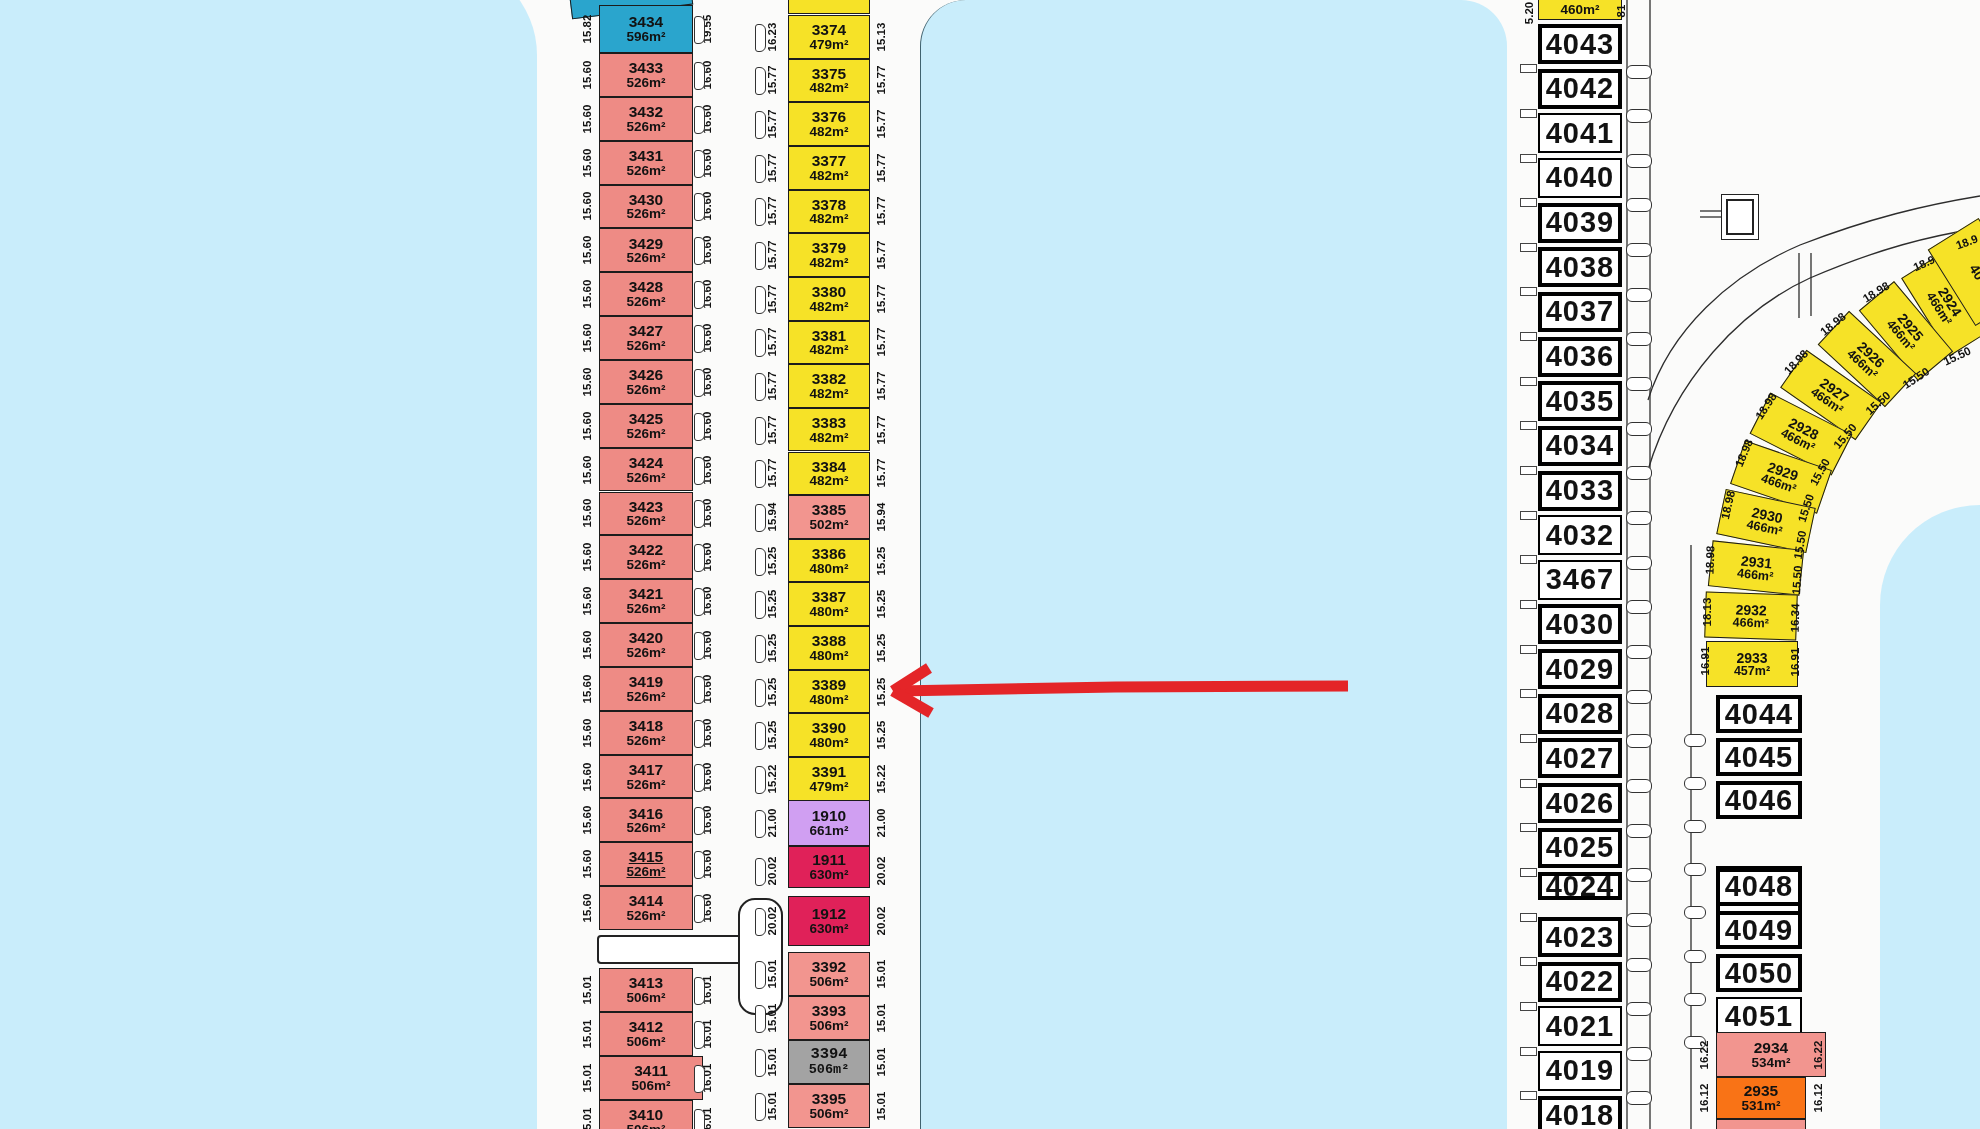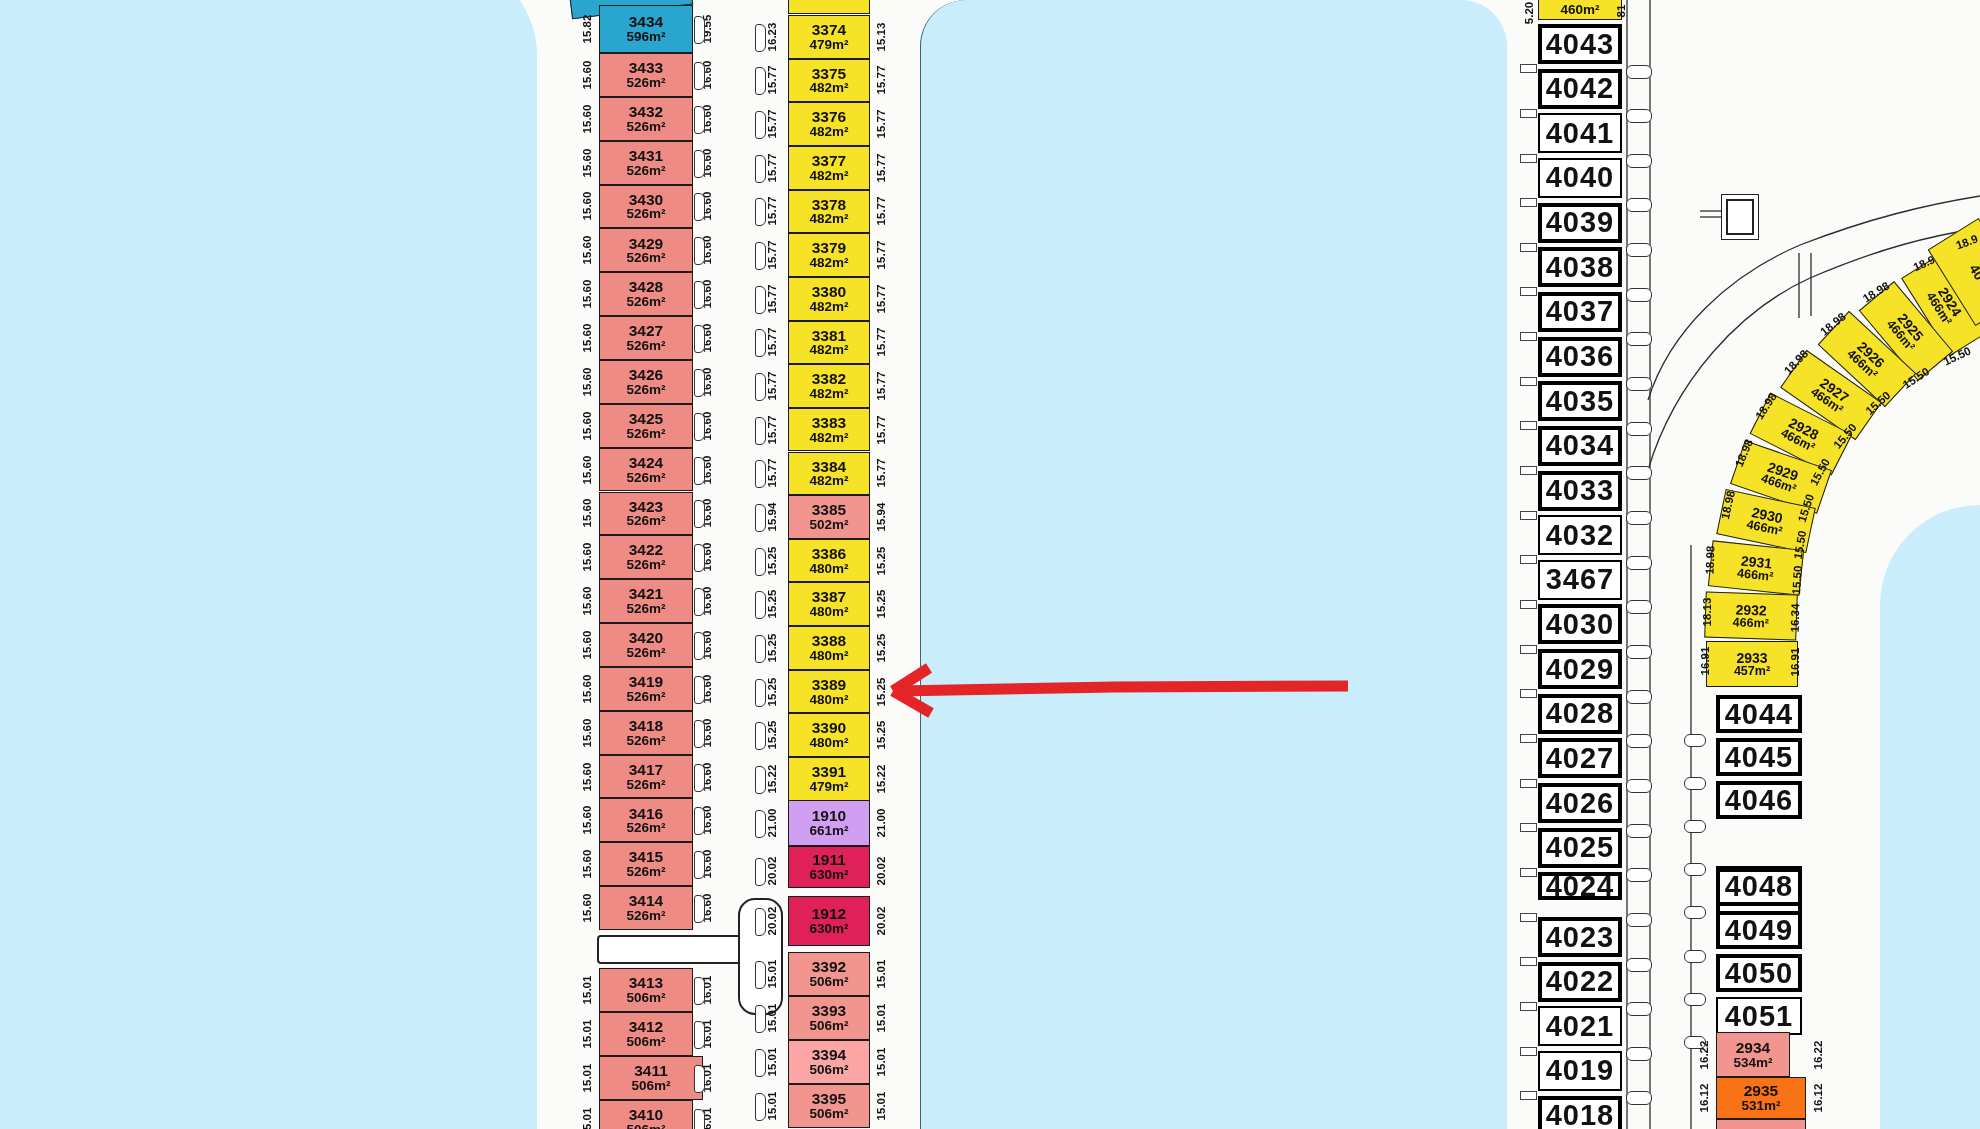--- a/index.html
+++ b/index.html
@@ -195,21 +195,21 @@
     <div class="dim" style="left: 587px; top: 776.525px;">15.60</div>
     <div class="dim" style="left: 707px; top: 776.525px;">16.60</div>
     <div class="brk" style="left: 694px; top: 763.525px;"></div>
     <div class="lot" style="left: 599px; top: 798.45px; width: 94px; height: 43.85px; background: rgb(238, 139, 133);">
       <div class="lid">3416</div>
       <div class="larea">526m²</div>
     </div>
     <div class="dim" style="left: 587px; top: 820.375px;">15.60</div>
     <div class="dim" style="left: 707px; top: 820.375px;">16.60</div>
     <div class="brk" style="left: 694px; top: 807.375px;"></div>
-    <div class="lot" style="left: 599px; top: 842.3px; width: 94px; height: 43.85px; background: rgb(238, 139, 133);">
+    <div class="lot" style="left: 599px; top: 842.3px; width: 94px; height: 43.85px; background: rgb(238, 139, 133); text-decoration: underline;">
       <div class="lid">3415</div>
       <div class="larea">526m²</div>
     </div>
     <div class="dim" style="left: 587px; top: 864.225px;">15.60</div>
     <div class="dim" style="left: 707px; top: 864.225px;">16.60</div>
     <div class="brk" style="left: 694px; top: 851.225px;"></div>
     <div class="lot" style="left: 599px; top: 886.15px; width: 94px; height: 43.85px; background: rgb(238, 139, 133);">
       <div class="lid">3414</div>
       <div class="larea">526m²</div>
     </div>
@@ -399,21 +399,21 @@
     <div class="dim" style="left: 772px; top: 974px;">15.01</div>
     <div class="dim" style="left: 881px; top: 974px;">15.01</div>
     <div class="brk" style="left: 755px; top: 961px;"></div>
     <div class="lot" style="left: 788px; top: 996px; width: 82px; height: 44px; background: rgb(242, 149, 143);">
       <div class="lid">3393</div>
       <div class="larea">506m²</div>
     </div>
     <div class="dim" style="left: 772px; top: 1018px;">15.01</div>
     <div class="dim" style="left: 881px; top: 1018px;">15.01</div>
     <div class="brk" style="left: 755px; top: 1005px;"></div>
-    <div class="lot" style="left: 788px; top: 1040px; width: 82px; height: 44px; background: #fca5a5;">
+    <div class="lot" style="left: 788px; top: 1040px; width: 82px; height: 44px; background: #a3a3a3; font-family: Liberation Mono, monospace;">
       <div class="lid">3394</div>
       <div class="larea">506m²</div>
     </div>
     <div class="dim" style="left: 772px; top: 1062px;">15.01</div>
     <div class="dim" style="left: 881px; top: 1062px;">15.01</div>
     <div class="brk" style="left: 755px; top: 1049px;"></div>
     <div class="lot" style="left: 788px; top: 1084px; width: 82px; height: 44px; background: rgb(242, 149, 143);">
       <div class="lid">3395</div>
       <div class="larea">506m²</div>
     </div>
@@ -571,21 +571,21 @@
     <div class="biglot bthick" style="left: 1716px; top: 824.6px; width: 86px; height: 50px; margin-top: 41px;">4047</div>
     <div class="bump" style="left: 1684px; top: 863.1px; width: 20px; height: 11px;"></div>
     <div class="biglot bthick" style="left: 1716px; top: 867.8px; width: 86px; height: 38px;">4048</div>
     <div class="bump" style="left: 1684px; top: 906.3px; width: 20px; height: 11px;"></div>
     <div class="biglot bthick" style="left: 1716px; top: 911px; width: 86px; height: 38px;">4049</div>
     <div class="bump" style="left: 1684px; top: 949.5px; width: 20px; height: 11px;"></div>
     <div class="biglot bthick" style="left: 1716px; top: 954.2px; width: 86px; height: 38px;">4050</div>
     <div class="bump" style="left: 1684px; top: 992.7px; width: 20px; height: 11px;"></div>
     <div class="biglot bthin" style="left: 1716px; top: 997.4px; width: 86px; height: 38px;">4051</div>
     <div class="bump" style="left: 1684px; top: 1035.9px; width: 20px; height: 11px;"></div>
-    <div class="lot" style="left: 1716px; top: 1032px; width: 74px; height: 45px; background: rgb(242, 149, 143);">
+    <div class="lot" style="left: 1716px; top: 1032px; width: 110px; height: 45px; background: rgb(242, 149, 143);">
       <div class="lid">2934</div>
       <div class="larea">534m²</div>
     </div>
     <div class="dim" style="left: 1704px; top: 1054.5px;">16.22</div>
     <div class="dim" style="left: 1818px; top: 1054.5px;">16.22</div>
     <div class="lot" style="left: 1716px; top: 1077px; width: 90px; height: 42px; background: #f97316;">
       <div class="lid">2935</div>
       <div class="larea">531m²</div>
     </div>
     <div class="dim" style="left: 1704px; top: 1098px;">16.12</div>

